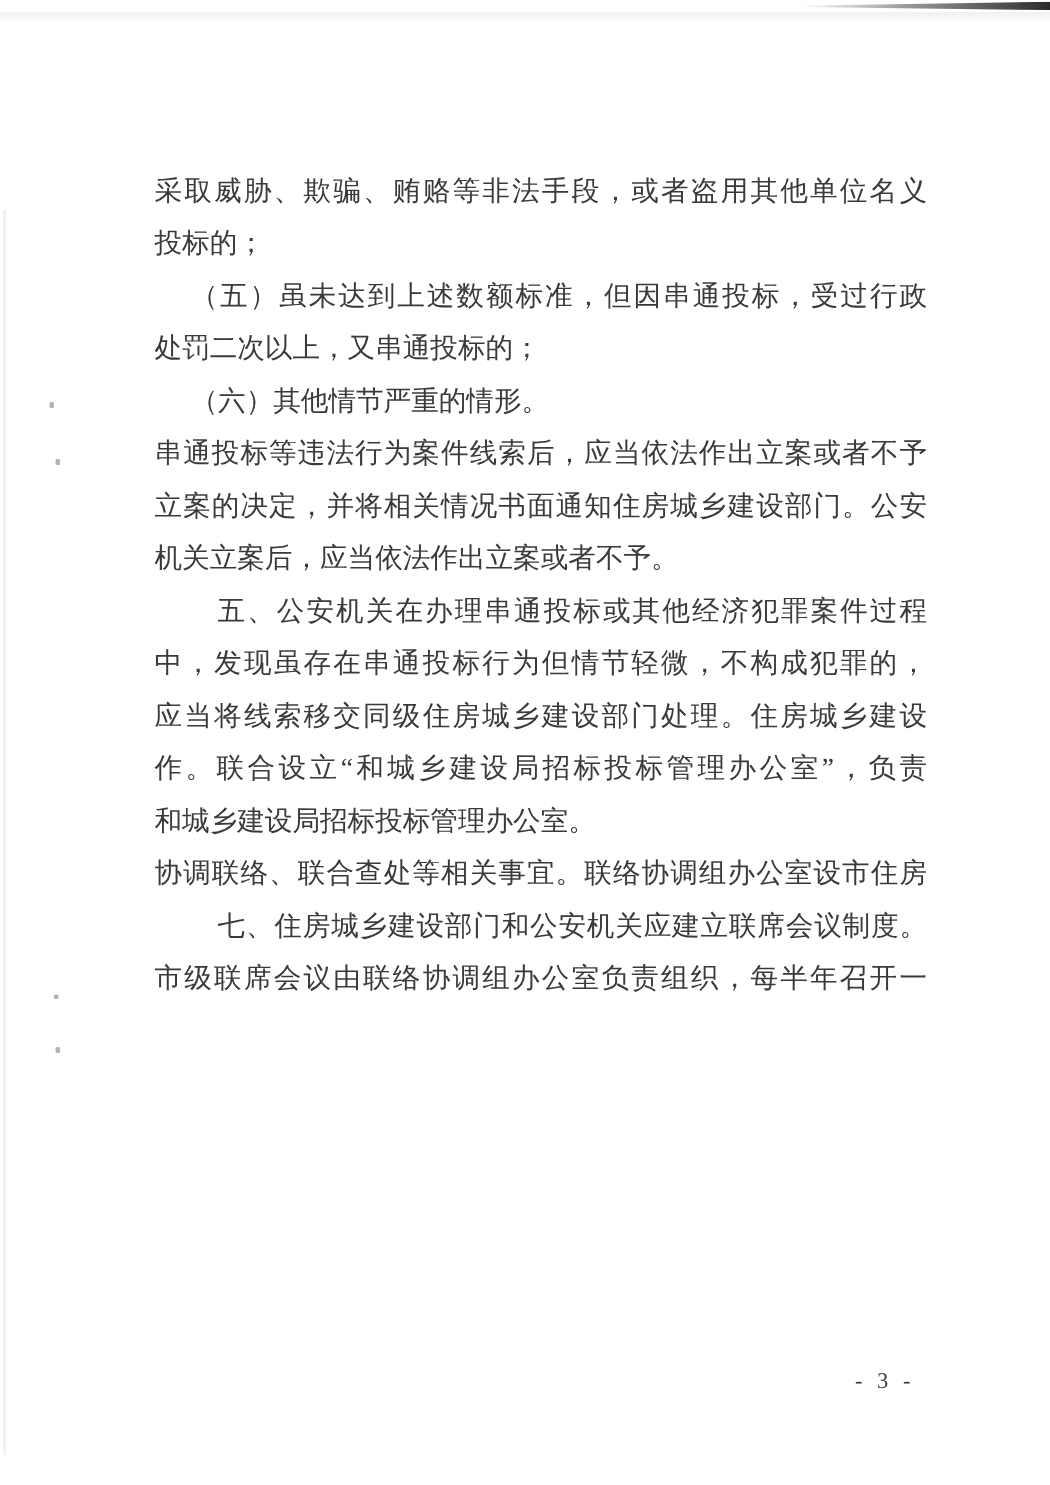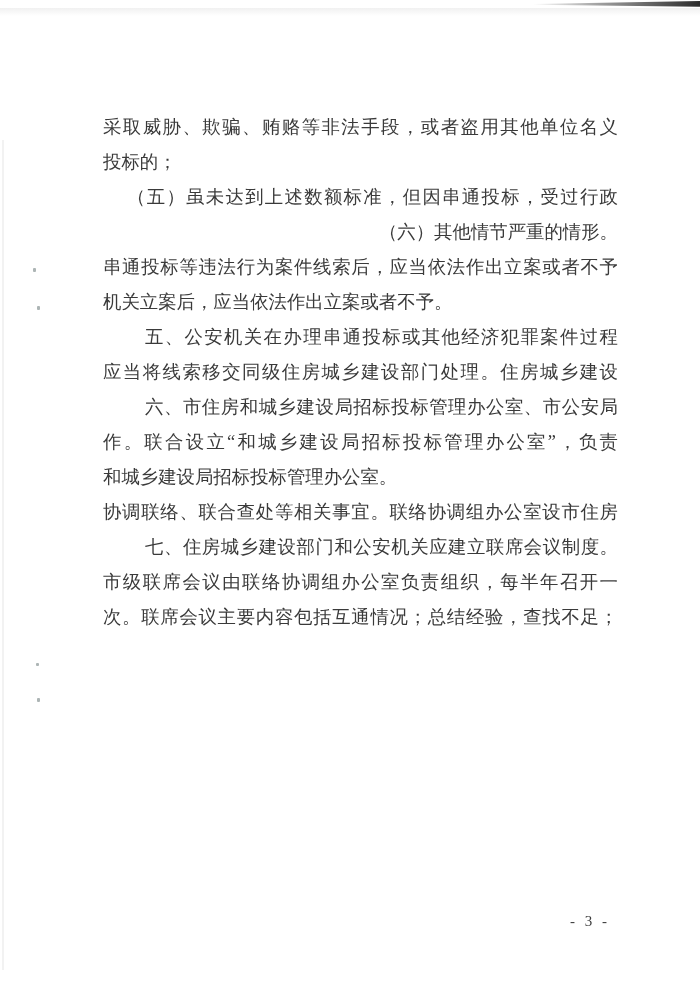--- a/index.html
+++ b/index.html
@@ -60,21 +60,21 @@
     height: 35px;
     line-height: 35px;
     text-align: left;
   }
   .j {
     text-align: justify;
     text-align-last: justify;
     text-justify: inter-character;
   }
   .in { padding-left: 42px; }  
-  .ip { padding-left: 24px; text-align: right; }  
+  .ip { padding-left: 24px; }  
 
   .pagenum {
     position: absolute;
     left: 552px; top: 913px;
     width: 76px;
     text-align: center;
     font-size: 15px;
     letter-spacing: 3px;
     color: #3e3e3e;
   }
@@ -89,29 +89,30 @@
   <div class="scan-edge"></div>
   <div class="speck s1"></div>
   <div class="speck s2"></div>
   <div class="speck s3"></div>
   <div class="speck s4"></div>
 
   <div class="textblock">
     <div class="ln j">采取威胁、欺骗、贿赂等非法手段，或者盗用其他单位名义</div>
     <div class="ln">投标的；</div>
     <div class="ln j ip">（五）虽未达到上述数额标准，但因串通投标，受过行政</div>
+    <div class="ln">处罚二次以上，又串通投标的；</div>
     <div class="ln ip">（六）其他情节严重的情形。</div>
     <div class="ln j">串通投标等违法行为案件线索后，应当依法作出立案或者不予</div>
+    <div class="ln j">立案的决定，并将相关情况书面通知住房城乡建设部门。公安</div>
     <div class="ln">机关立案后，应当依法作出立案或者不予。</div>
     <div class="ln j in">五、公安机关在办理串通投标或其他经济犯罪案件过程</div>
+    <div class="ln j">中，发现虽存在串通投标行为但情节轻微，不构成犯罪的，</div>
     <div class="ln j">应当将线索移交同级住房城乡建设部门处理。住房城乡建设</div>
-    <div class="ln j in">六、市住房和城乡建设局招标投标管理办公室、市公安局</div>
     <div class="ln j">作。联合设立“和城乡建设局招标投标管理办公室”，负责</div>
     <div class="ln">和城乡建设局招标投标管理办公室。</div>
     <div class="ln j">协调联络、联合查处等相关事宜。联络协调组办公室设市住房</div>
     <div class="ln j in">七、住房城乡建设部门和公安机关应建立联席会议制度。</div>
     <div class="ln j">市级联席会议由联络协调组办公室负责组织，每半年召开一</div>
-    <div class="ln j">次。联席会议主要内容包括互通情况；总结经验，查找不足；</div>
   </div>
 
   <div class="pagenum">- 3 -</div>
 
 </div>
 
 </body></html>

